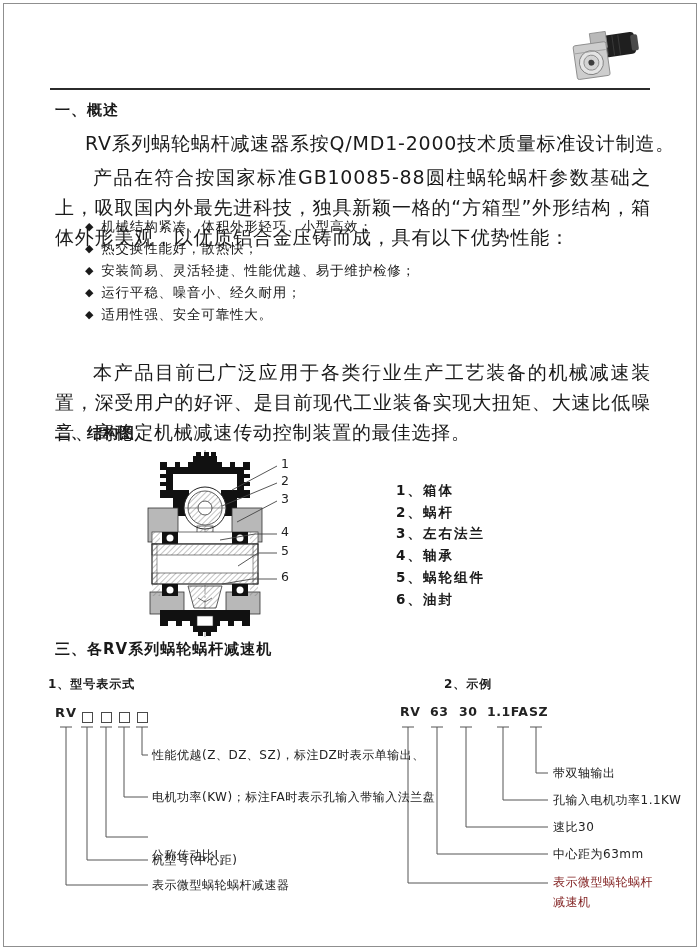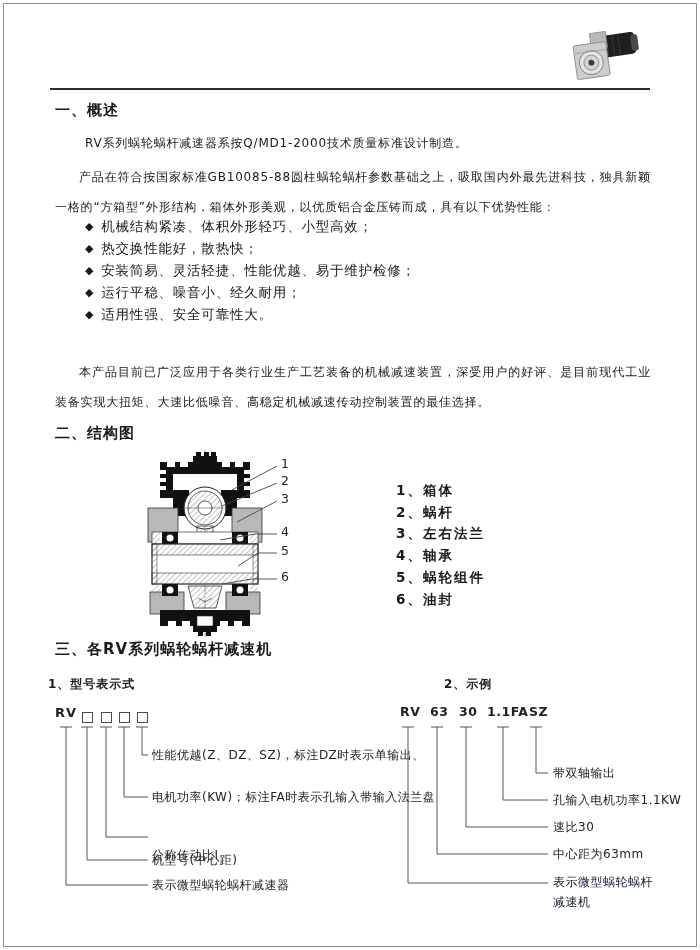--- a/index.html
+++ b/index.html
@@ -14,30 +14,30 @@
   .abs{position:absolute;}
   .frame{
     position:absolute;left:3px;top:3px;right:3px;bottom:3px;
     border:1px solid #8f8f8f;
     pointer-events:none;
   }
   .rule{position:absolute;background:#2b2b2b;height:2px;}
   .sec-heading{font-size:15px;font-weight:bold;letter-spacing:1px;}
   .sub-heading{font-size:12px;font-weight:bold;letter-spacing:1px;}
   .body-text{
-    font-size:12px;line-height:30px;letter-spacing:0.8px;
+    font-size:19px;line-height:30px;letter-spacing:0.8px;
     text-align:justify;
   }
   .indent{text-indent:2em;}
   .bullets{font-size:13.5px;line-height:20px;letter-spacing:0.8px;}
   .bullet-item .glyph{font-size:11px;margin-right:7px;position:relative;top:-1px;}
   .parts-list{font-size:13.5px;line-height:21.7px;letter-spacing:2px;font-weight:bold;}
   .callout-num{font-size:12.5px;color:#222;width:14px;text-align:center;}
   .anno{font-size:12px;line-height:22px;color:#222;letter-spacing:0.5px;white-space:nowrap;}
-  .anno2{font-size:12px;line-height:20px;color:#0f172a;letter-spacing:0.5px;white-space:nowrap;}
+  .anno2{font-size:12px;line-height:20px;color:#7f1d1d;letter-spacing:0.5px;white-space:nowrap;}
   .model-prefix{font-size:13px;font-weight:bold;letter-spacing:1px;color:#222;}
   .model-box{
     position:absolute;width:9px;height:9px;
     border:1.5px solid #4a4a4a;background:#fff;
   }
   .token{font-size:12.5px;font-weight:bold;color:#222;letter-spacing:0.5px;}
   svg{display:block;}
 </style>
 </head>
 <body>

